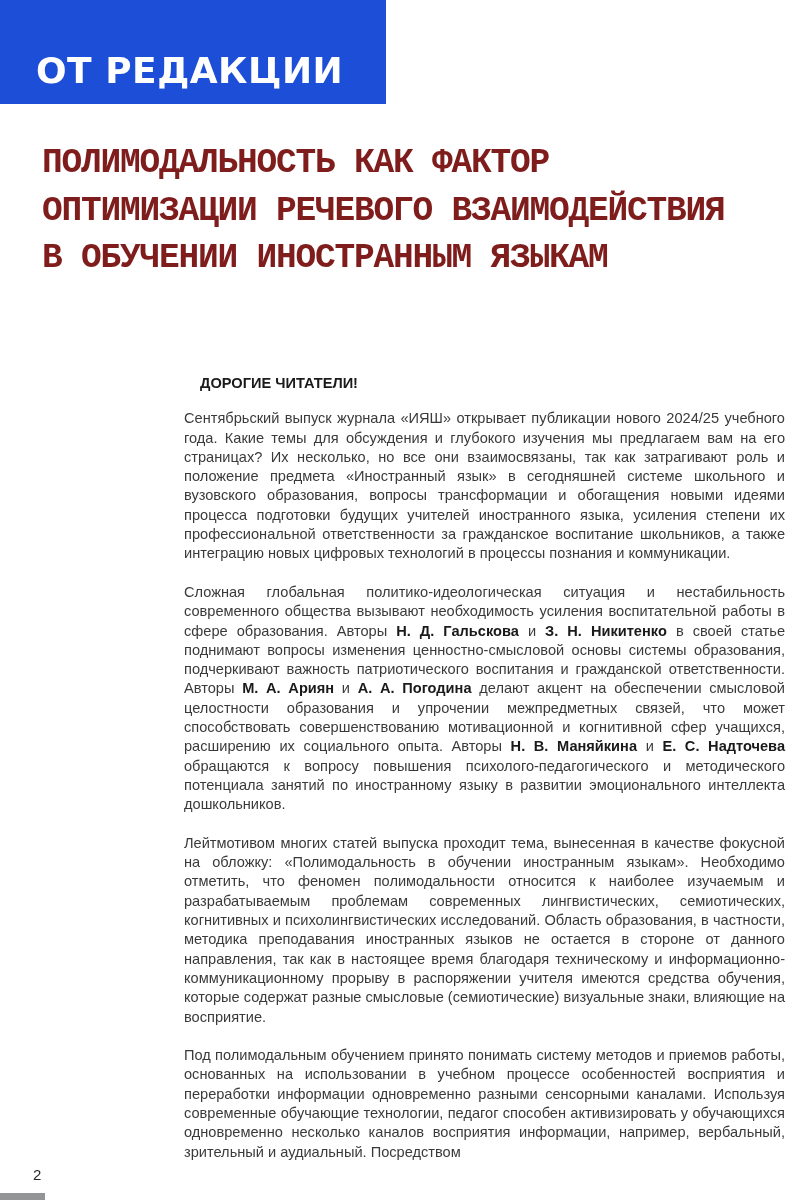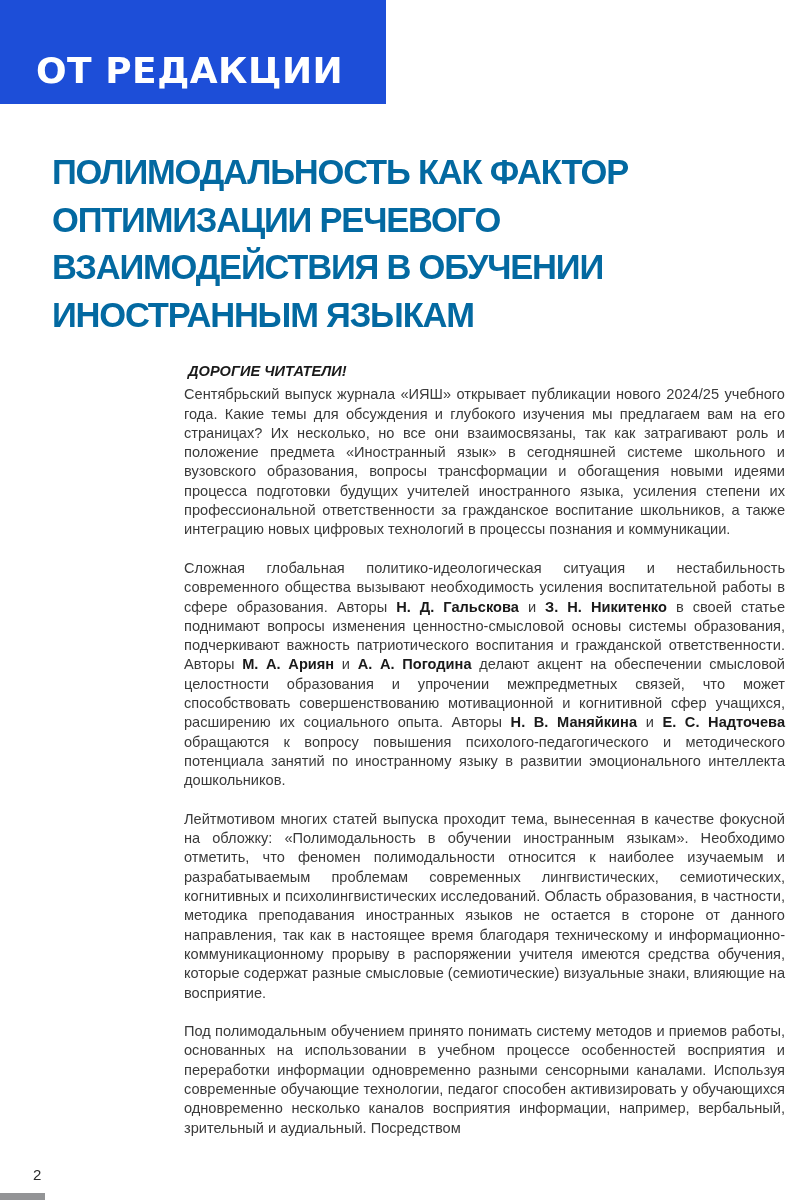--- a/index.html
+++ b/index.html
@@ -12,32 +12,32 @@
     position: absolute; left: 0; top: 0; width: 386px; height: 104px;
     background: #1d4ed8;
   }
   .section-bar span {
     position: absolute; left: 36px; top: 50px;
     color: #ffffff; font-weight: bold; font-size: 36px; letter-spacing: 0.5px;
     font-family: "DejaVu Sans", sans-serif;
   }
   .title {
     position: absolute; left: 36px; top: 133px; width: 720px;
-    font-family: Liberation Sans, sans-serif; font-weight: bold;
-    font-size: 34.5px; line-height: 47.5px; color: #0369a1;
-    letter-spacing: -1.2px; margin: 16px;
+    font-family: Liberation Mono, monospace; font-weight: bold;
+    font-size: 34.5px; line-height: 47.5px; color: #7f1d1d;
+    letter-spacing: -1.2px; margin: 6px;
   }
   .body {
     position: absolute; left: 184px; top: 358px; width: 601px;
     font-size: 14.6px; line-height: 19.3px; color: #3a3a3a;
     text-align: justify;
   }
   .greeting {
-    font-weight: bold; font-style: italic; font-size: 14.6px; color: #1a1a1a;
-    display: block; margin: 4px;
+    font-weight: bold; font-size: 14.6px; color: #1a1a1a;
+    display: block; margin: 16px;
   }
   .body p { margin: 0 0 19.3px 0; }
   .body b { color: #1a1a1a; margin-top: 32px; }
   .page-num {
     position: absolute; left: 33px; top: 1166px; font-size: 15px; color: #2b2b2b;
   }
   .foot-bar {
     position: absolute; left: 0; top: 1193px; width: 45px; height: 7px; background: #939496;
   }
 </style>

